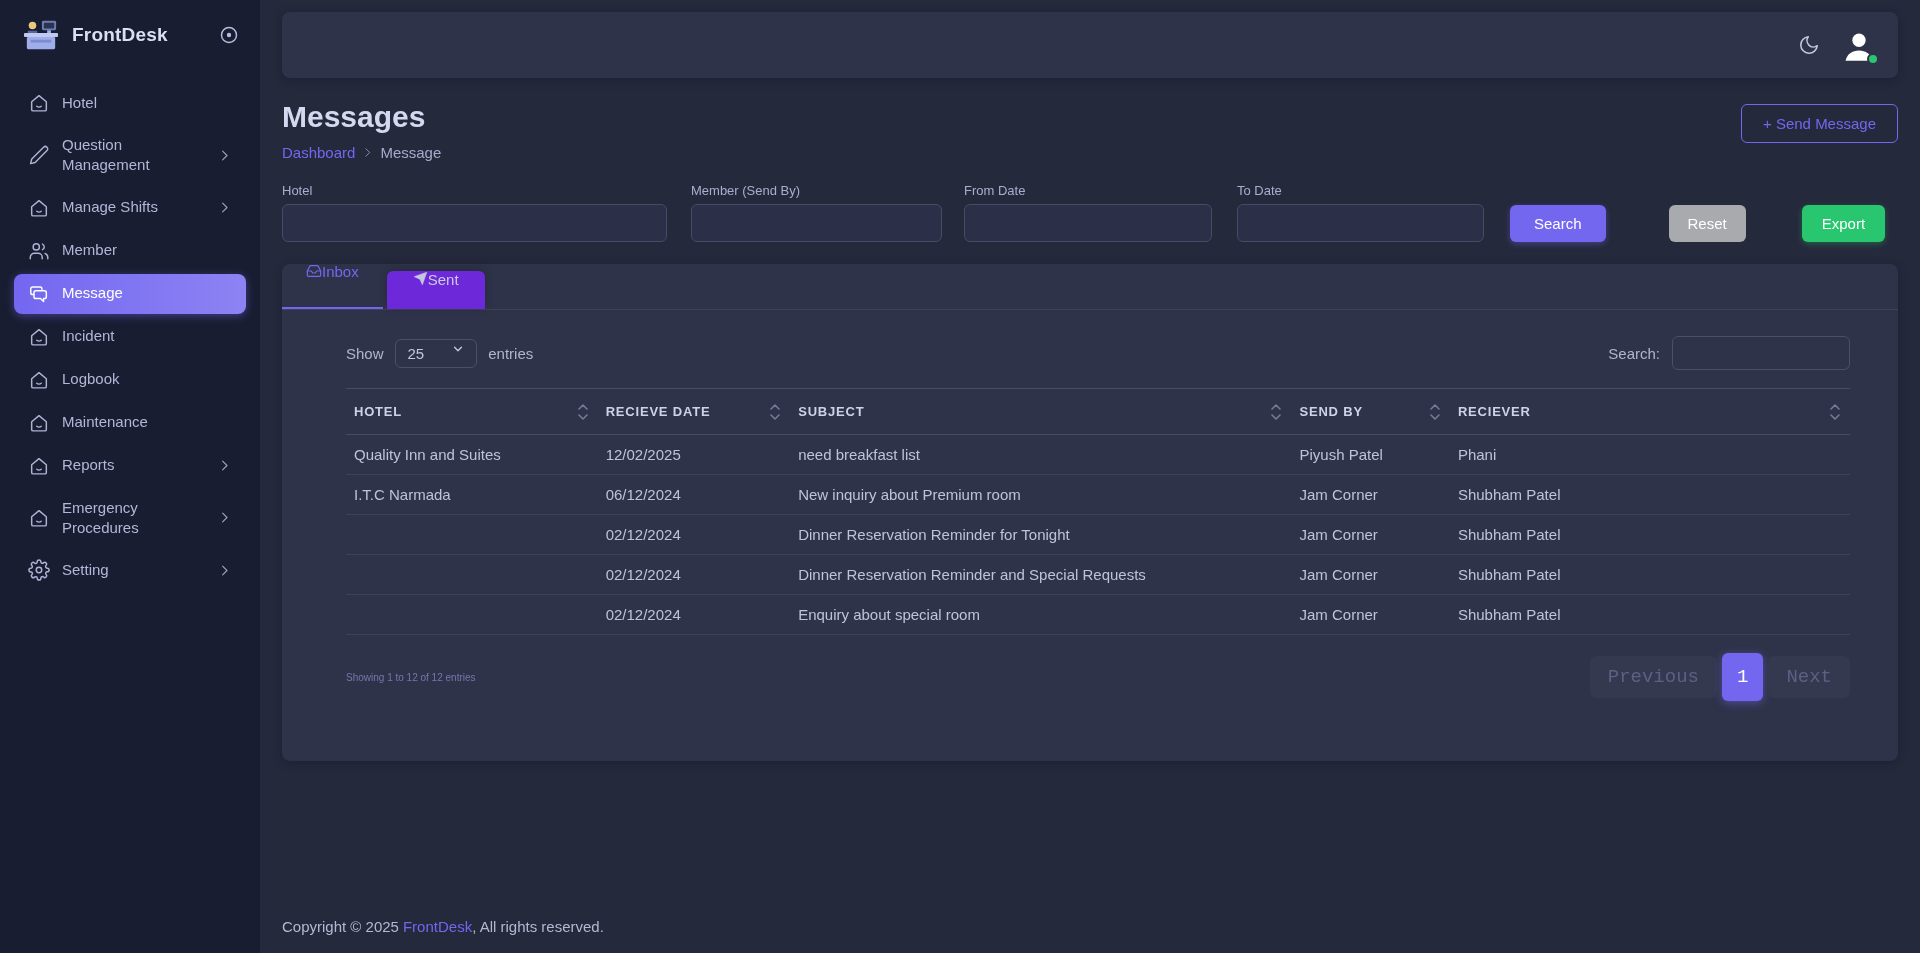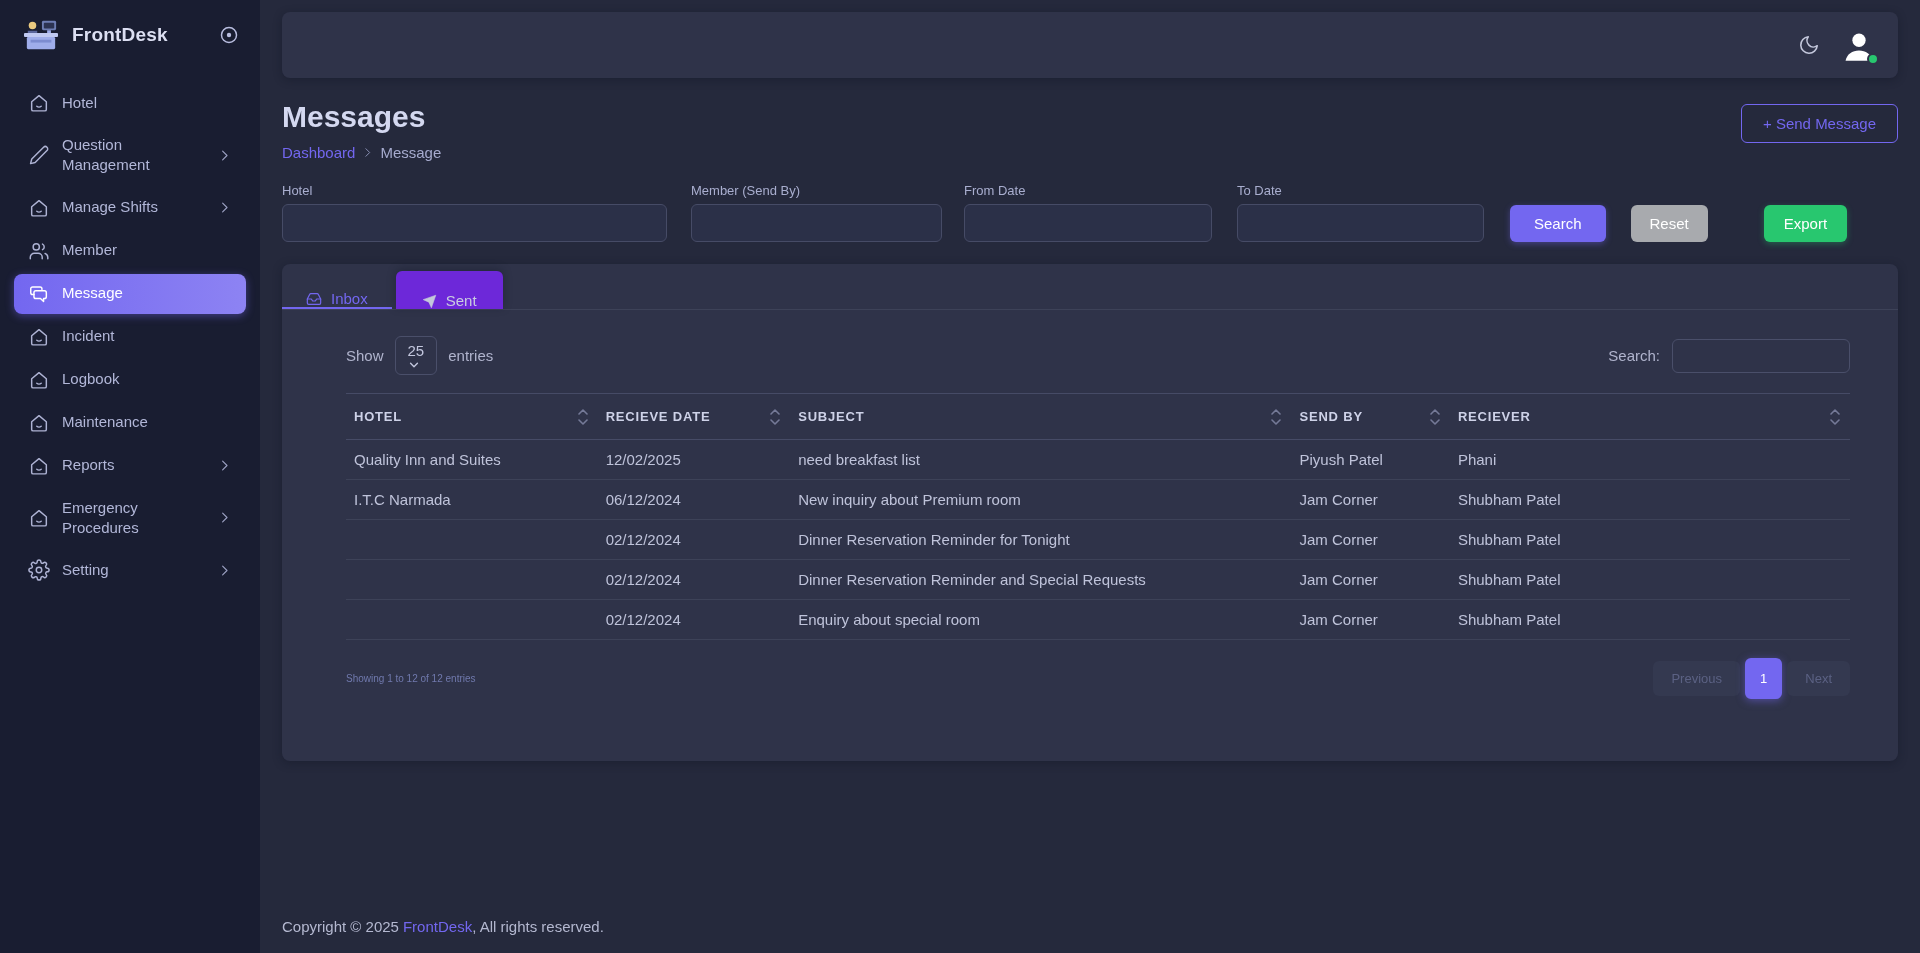--- a/index.html
+++ b/index.html
@@ -94,57 +94,56 @@
     height:38px; background:#2b3048;
     border:1px solid #464b66; border-radius:6px;
     color:#cfd3ec; font-size:15px; padding:0 12px;
     font-family:"Liberation Sans", sans-serif;
   }
   .f-hotel input { width:385px; }
   .f-member { margin-left:24px; } .f-member input { width:251px; }
   .f-from { margin-left:22px; } .f-from input { width:248px; }
   .f-to { margin-left:25px; } .f-to input { width:247px; }
   .btn-search { background:#7367f0; color:#fff; padding:10px 24px; margin-left:26px; box-shadow:0 2px 6px rgba(115,103,240,.4); }
-  .btn-reset  { background:#a8aaae; color:#fff; padding:10px 19px; margin-left:25px; }
+  .btn-reset  { background:#a8aaae; color:#fff; padding:10px 19px; margin-left:63px; }
   .btn-export { background:#28c76f; color:#fff; padding:10px 20px; margin-left:56px; box-shadow:0 2px 6px rgba(40,199,111,.35); }
 
   
   .card {
     margin-top:22px; background:#2f3349; border-radius:8px;
     box-shadow:0 2px 10px rgba(15,20,34,.4);
     height:497px;
   }
   .tabs { display:flex; align-items:flex-end; border-bottom:1px solid #3d4258; height:46px; }
   .tab {
-    display:flex; align-items:flex-end; gap:9px;
+    display:flex; align-items:flex-start; 
     font-size:15px; cursor:pointer; height:46px; padding:0 24px;
   }
   .tab.active {
     color:#7367f0; border-bottom:2px solid #7367f0;
   }
   .tab.raised {
     height:38px; margin-left:4px;
     background:#6d28d9; color:#c9cce0;
     border-radius:6px 6px 0 0;
     box-shadow:0 -2px 8px rgba(15,20,34,.35);
     padding:0 26px;
   }
   .tab .tab-ic { color:inherit; }
 
   .controls {
     display:flex; justify-content:space-between; align-items:center;
     margin:26px 48px 18px 64px;
   }
   .show-group { display:flex; align-items:center; gap:11px; font-size:15px; color:#b0b4cd; }
   .select-box {
-    display:flex; align-items:flex-start; gap:2px;
+    display:flex; align-items:flex-start; gap:28px;
     border:1px solid #4a4f6a; border-radius:6px;
     padding:5px 12px; color:#c3c7de; cursor:pointer; font-size:15px;
     background:#2f3349;
-    flex-direction:column;
   }
   .search-group { display:flex; align-items:center; gap:12px; font-size:15px; color:#b0b4cd; }
   .search-group input {
     width:178px; height:34px; background:transparent;
     border:1px solid #4a4f6a; border-radius:6px;
     color:#cfd3ec; font-size:15px; padding:0 10px;
     font-family:"Liberation Sans", sans-serif;
   }
 
   
@@ -167,22 +166,22 @@
   tbody tr { cursor:pointer; }
 
   .tfoot {
     display:flex; justify-content:space-between; align-items:center;
     margin:18px 48px 0 64px;
   }
   .tbl-info { font-size:10px; color:#7079ad; }
   .pager { display:flex; align-items:center; }
   .page-btn {
     background:#343950; color:#5b6183; border:none; border-radius:6px;
-    font-size:13px; padding:10px 18px; cursor:pointer;
-    font-family:Liberation Sans, sans-serif;
+    font-size:19px; padding:10px 18px; cursor:pointer;
+    font-family:Liberation Mono, monospace;
   }
   .page-btn.current {
     background:#7367f0; color:#fff; margin:0 5px; padding:13px 15px;
     box-shadow:0 2px 8px rgba(115,103,240,.5);
   }
 
   
   .foot {
     margin-top:auto; padding:0 0 18px 0;
     font-size:15px; color:#b4b8d0;

